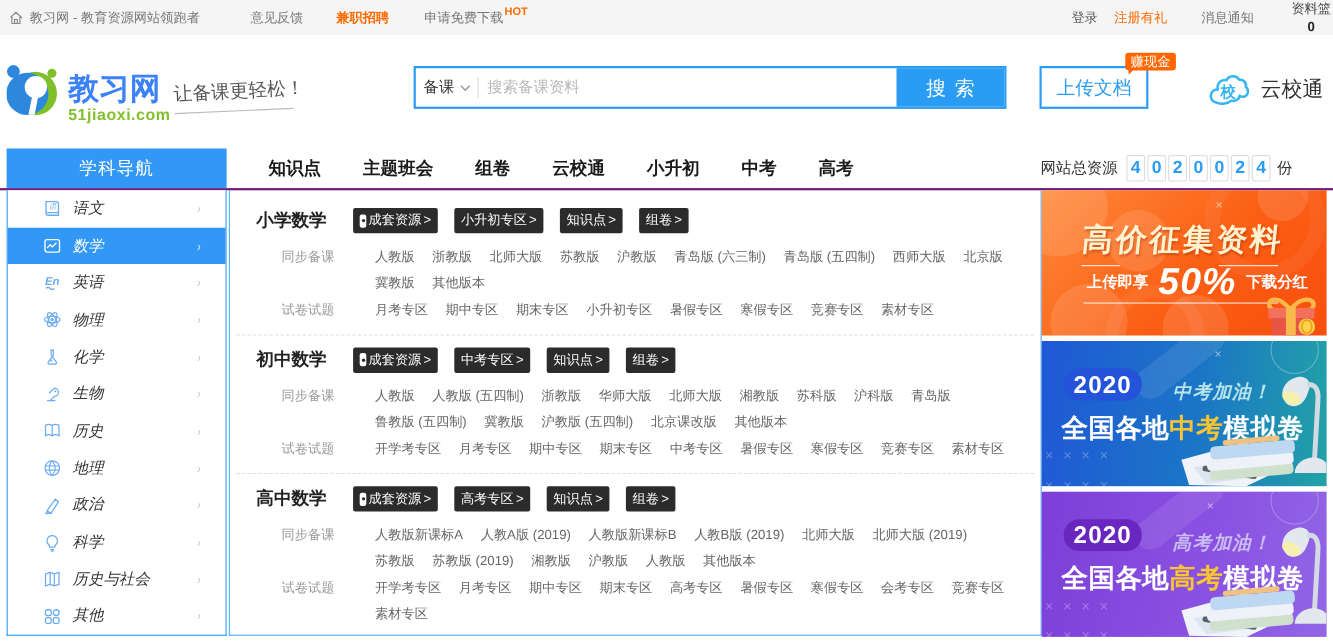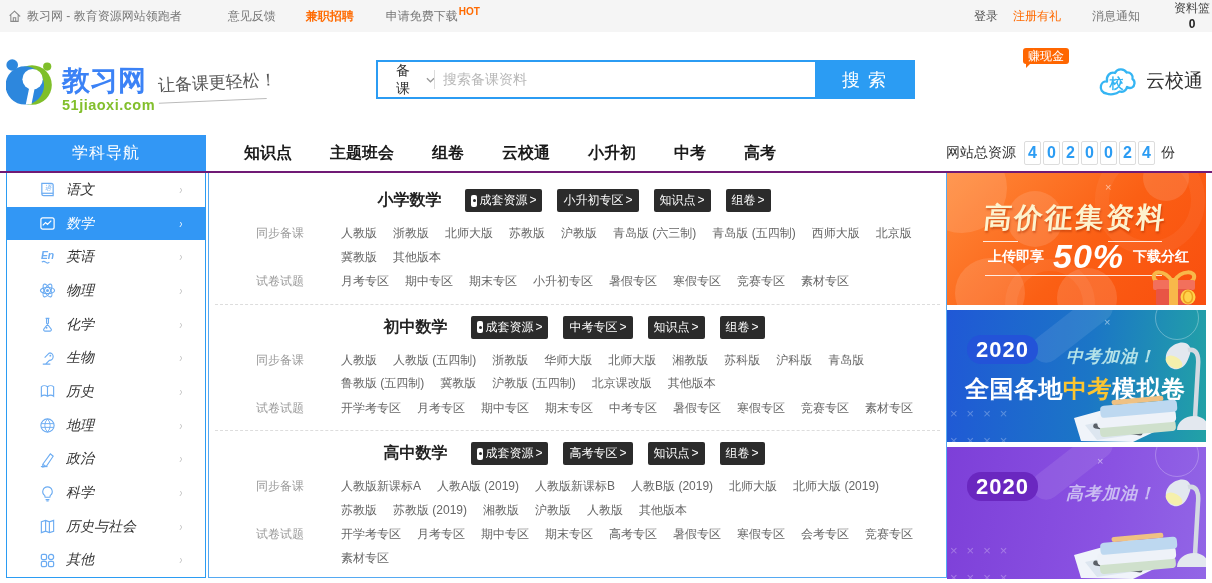--- a/index.html
+++ b/index.html
@@ -15,21 +15,21 @@
 .hot{color:#ff6a00;font-size:10px;font-weight:bold;position:relative;top:-5px;margin-left:1px;}
 
 .header{height:103px;background:#fff;position:relative;}
 .logo{position:absolute;left:0px;top:26px;display:flex;}
 .logo-txt{margin-left:8px;}
 .logo-cn{color:#3b82f6;font-size:28px;font-weight:bold;letter-spacing:0px;line-height:30px;margin-top:8px;}
 .logo-en{color:#82bf2c;font-size:14.5px;font-weight:bold;letter-spacing:0.5px;margin-top:1px;}
 .slogan{position:absolute;left:152px;top:39px;width:124px;font-size:17px;color:#555;transform:rotate(-3deg);font-family:"Liberation Serif",serif;letter-spacing:0px;}
 .slogan .ul{display:block;height:1px;background:#bbb;margin-top:6px;width:108px;transform:rotate(0.5deg);}
 .searchbox{position:absolute;left:370px;top:28px;width:539px;height:39px;border:2px solid #2b9cf3;display:flex;background:#fff;}
-.sel{width:57px;display:flex;align-items:center;padding-left:18px;font-size:14px;color:#333;position:relative;}
+.sel{width:57px;display:flex;align-items:center;padding-left:7px;font-size:14px;color:#333;position:relative;}
 .sel:after{content:"";position:absolute;right:0;top:8px;bottom:8px;width:1px;background:#dcdcdc;}
 .sinput{flex:1;display:flex;align-items:center;padding-left:8px;color:#b8b8b8;font-size:14px;}
 .sbtn{width:98px;background:#2b9cf3;color:#fff;font-size:18px;display:flex;align-items:center;justify-content:center;letter-spacing:8px;padding-left:8px;}
 .upload{position:absolute;left:939px;top:28px;width:99px;height:39px;border:2px solid #2b9cf3;color:#2b9cf3;font-size:17px;display:flex;align-items:center;justify-content:center;background:#fff;}
 .zuan{position:absolute;left:1017px;top:16px;background:#ff6600;color:#fff;font-size:12px;height:16px;line-height:16px;padding:0 5px;border-radius:3px;}
 .zuan:after{content:"";position:absolute;left:3px;bottom:-4px;border:3px solid transparent;border-top-color:#ff6600;border-left-color:#ff6600;}
 .yxt{position:absolute;left:1092px;top:33px;display:flex;align-items:center;}
 .yxt-txt{font-size:19px;color:#333;margin-left:10px;}
 
 .navrow{height:38px;border-bottom:2px solid #701a75;position:relative;}
@@ -44,21 +44,21 @@
 .content{display:flex;align-items:flex-start;}
 .sidebar{width:200px;border:1px solid #2b9cf3;border-top:none;background:#fff;font-style:italic;}
 .side-item{height:33.7px;display:flex;align-items:center;padding:0 14px 0 32px;font-size:14px;color:#333;position:relative;}
 .side-item .ic{width:17px;height:17px;margin-right:10px;flex:none;}
 .side-item .arr{position:absolute;right:22px;color:#bbb;font-size:12px;transform:scaleX(0.7);}
 .side-item.active{background:#3297f5;color:#fff;}
 .side-item.active .arr{color:#fff;}
 .main{width:739px;margin-left:2px;border:1px solid #55a9f2;border-top:none;height:405px;padding:0 6px;overflow:hidden;}
 .sec{padding-top:16px;padding-left:18px;padding-right:10px;}
 .sec+.sec{border-top:1px dashed #ddd;padding-top:11px;}
-.sec-hd{display:flex;align-items:center;height:23px;margin-bottom:10px;justify-content:center;}
+.sec-hd{display:flex;align-items:center;height:23px;margin-bottom:10px;}
 .sec-title{font-size:16px;font-weight:bold;color:#222;width:88px;}
 .bbtn{background:#2b2b2b;color:#fff;font-size:12px;height:23px;line-height:23px;padding:0 6px;border-radius:2px;margin-right:15px;display:inline-flex;align-items:center;}
 .bbtn .gt{margin-left:2px;}
 .bbtn .tagic{display:inline-block;width:6px;height:12px;background:#fff;border-radius:2px;margin-right:2px;position:relative;}
 .bbtn .tagic:after{content:"";position:absolute;left:1.5px;top:4.5px;width:3px;height:3px;background:#2b2b2b;border-radius:50%;}
 .row{display:flex;font-size:12px;color:#666;line-height:23.5px;margin-left:23px;}
 .row .lab{width:85px;flex:none;color:#999;}
 .links{flex:1;}
 .links a{margin-right:16px;display:inline-block;}
 
@@ -126,20 +126,21 @@
       </div>
     </div>
     <div class="slogan">让备课更轻松！<span class="ul"></span></div>
     <div class="searchbox">
       <div class="sel">备课<svg width="10" height="6" viewBox="0 0 10 6" style="margin-left:5px;">
             <path d="M1 1 L5 5 L9 1" fill="none" stroke="#999" stroke-width="1.4"></path>
           </svg></div>
       <div class="sinput">搜索备课资料</div>
       <div class="sbtn">搜索</div>
     </div>
+    <div class="upload">上传文档</div>
     <div class="zuan">赚现金</div>
     <div class="yxt">
       <svg width="38" height="31" viewBox="0 0 38 31">
         <path d="M8.5 28.5 C4 28 2 24 3 20.5 C3.8 17.8 6.5 16 9 16.5 C8 11 12 6.5 17 8 C19 3.5 26 3 28.5 7.5 C32.5 7 35.5 10.5 34.5 14 C37.5 16 37 21 34 22.5 C32.5 23.2 30.5 23 29 22 C28.5 25.5 25 27.5 21.5 26.5 C18 29.5 12 30 8.5 28.5 Z" fill="none" stroke="#35b5f3" stroke-width="2.3" stroke-linejoin="round"></path>
         <text x="11.5" y="23" font-size="14" fill="#35b5f3" font-weight="bold">校</text>
       </svg>
       <span class="yxt-txt">云校通</span>
     </div>
   </div>
 </div>
@@ -320,20 +321,21 @@
         <path d="M241 40 C250 38 252 46 251 56 L248 108" fill="none" stroke="#d4dae2" stroke-width="4.5"></path>
         <path d="M230 120 C230 112 238 106 247 106 C256 106 262 112 262 120 Z" fill="#e3e8ef"></path>
       </svg>
     </div>
     <div class="banner b3">
       <div style="position:absolute;left:78px;top:4px;width:95px;height:28px;background:rgba(255,255,255,.09);border-radius:16px;transform:rotate(-38deg);"></div>
       <div style="position:absolute;left:208px;top:-14px;width:44px;height:44px;border-radius:50%;border:1.5px solid rgba(255,255,255,.25);"></div>
       <div style="position:absolute;left:150px;top:8px;color:rgba(255,255,255,.5);font-size:11px;">×</div>
       <div class="pill">2020</div>
       <div class="jiayou">高考加油！</div>
+      <div class="bline">全国各地<span class="yel">高考</span>模拟卷</div>
       <div class="xpat">××××<br>××××</div>
       <svg width="259" height="132" viewBox="0 0 259 132" style="position:absolute;left:0;top:0;">
         <path d="M127 108 L185 92 L228 112 L186 132 L134 131 Z" fill="#f0f4fa"></path>
         <path d="M138 115 L190 104 L205 122 L150 130 Z" fill="#dde6f0"></path>
         <rect x="146" y="117" width="50" height="5" rx="2.5" fill="#5a6068" transform="rotate(9 171 119)"></rect>
         <g transform="rotate(-5 190 108)">
           <rect x="152" y="113" width="76" height="11" rx="4" fill="#cfe0cc"></rect>
           <rect x="150" y="103" width="79" height="12" rx="4" fill="#eef2f8"></rect>
           <rect x="154" y="93" width="77" height="12" rx="4" fill="#bdd8f0"></rect>
           <rect x="166" y="88" width="52" height="5" rx="2.5" fill="#efc183"></rect>

